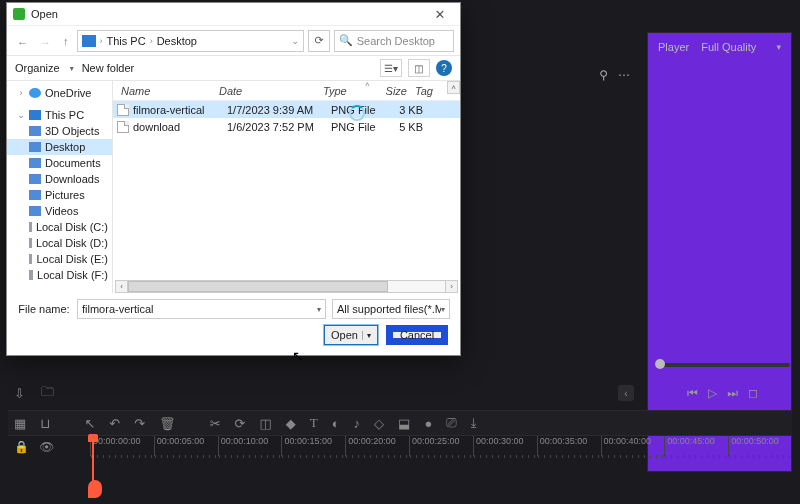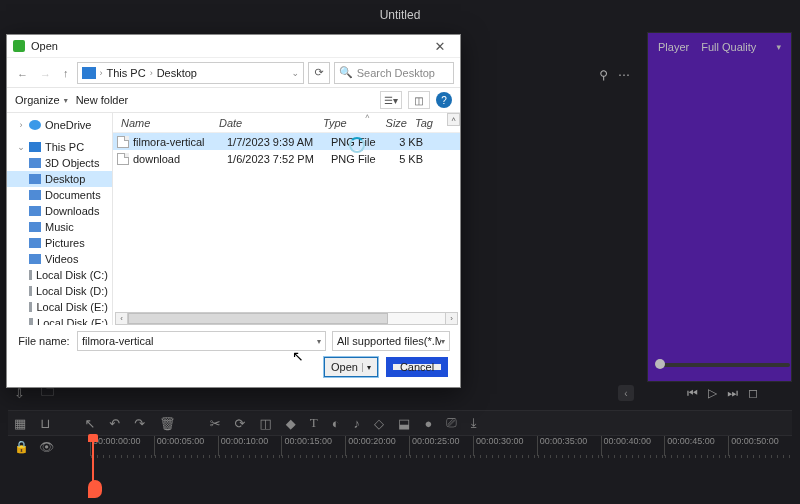--- a/index.html
+++ b/index.html
@@ -1,21 +1,21 @@
 <!DOCTYPE html>
 <html><head>
 <meta charset="utf-8">
 <style>
 * { box-sizing: border-box; margin: 0; padding: 0; font-family: "Segoe UI", Arial, sans-serif; }
 body { width: 800px; height: 504px; background: #1a1a1d; overflow: hidden; position: relative; }
 
 
 .app-bg { position: absolute; inset: 0; background: #1b1b1f; }
 .app-title { position: absolute; top: 0; left: 0; right: 0; height: 30px; color: #ccc; font-size: 12px; text-align: center; line-height: 30px; }
-.player-panel { position: absolute; top: 32px; right: 8px; width: 145px; height: 350px; background: #4c1d95; border: 1px solid #2a2a2e; }
+.player-panel { position: absolute; top: 32px; right: 8px; width: 145px; height: 440px; background: #6d28d9; border: 1px solid #2a2a2e; }
 .player-head { display: flex; gap: 12px; padding: 8px 10px; font-size: 11px; color: #bbb; align-items: center; }
 .player-head .chev { margin-left: auto; color: #aaa; font-size: 9px; }
 .asset-panel { position: absolute; top: 60px; left: 465px; right: 160px; height: 30px; display: flex; align-items: center; justify-content: flex-end; gap: 10px; padding: 0 10px; color: #aaa; font-size: 12px; }
 
 
 .transport { position: absolute; left: 655px; right: 10px; top: 383px; height: 20px; display: flex; gap: 10px; align-items: center; justify-content: center; color: #999; font-size: 12px; }
 .seekbar { position: absolute; left: 655px; right: 10px; top: 363px; height: 4px; background: #333; border-radius: 2px; }
 .seekbar .knob { position:absolute; left:0; top:-4px; width:10px; height:10px; border-radius:50%; background:#bbb;}
 .bottom-icons-row { position: absolute; left: 8px; right: 160px; top: 383px; height: 20px; display: flex; align-items: center; gap: 16px; color: #888; font-size: 13px; padding: 0 6px; }
 .bottom-icons-row .collapse { margin-left: auto; width: 16px; height: 16px; background: #2c2c30; border-radius:3px; display:flex;align-items:center;justify-content:center;font-size:10px;}
@@ -23,35 +23,35 @@
 .tool-row .gap { width: 6px; }
 .ruler { position: absolute; left: 90px; right: 8px; top: 436px; height: 20px; display: flex; color: #888; font-size: 9px; }
 .ruler .tick { flex: 1; border-left: 1px solid #444; padding-left: 2px; position: relative; }
 .ruler .tick::after{content:"";position:absolute;left:0;right:0;bottom:-2px;height:3px;background:repeating-linear-gradient(90deg,#444 0 1px,transparent 1px 6px);}
 .track-head { position: absolute; left: 8px; top: 436px; width: 82px; height: 60px; display:flex; gap:10px; padding:4px 6px; color:#888; font-size:12px; align-items:flex-start;}
 .playhead { position: absolute; top: 436px; left: 92px; width: 2px; height: 60px; background: #ff5a3c; }
 .playhead::before { content:""; position:absolute; top:-2px; left:-4px; width:10px; height:8px; background:#ff5a3c; border-radius:2px 2px 0 0;}
 .blob { position:absolute; top: 480px; left:88px; width:14px; height:18px; background:#ff5a3c; border-radius:7px 7px 7px 0;}
 
 
-.dialog { position: absolute; top: 2px; left: 6px; width: 455px; height: 354px; background: #fff; border: 1px solid #888; box-shadow: 0 6px 24px rgba(0,0,0,.5); display: flex; flex-direction: column; font-size: 11px; color: #222; margin-top: 32px; }
+.dialog { position: absolute; top: 2px; left: 6px; width: 455px; height: 354px; background: #fff; border: 1px solid #888; box-shadow: 0 6px 24px rgba(0,0,0,.5); display: flex; flex-direction: column; font-size: 11px; color: #222; }
 .titlebar { height: 22px; display: flex; align-items: center; padding: 0 6px; }
 .titlebar .ico { width: 12px; height: 12px; background: #3a3; margin-right: 6px; border-radius:2px;}
 .titlebar .close { margin-left: auto; font-size: 13px; color: #555; width:28px; text-align:center; }
 .navrow { height: 30px; display: flex; align-items: center; gap: 4px; padding: 0 6px; border-top:1px solid #eee; }
 .navrow .arrow { color: #777; padding: 2px 4px; }
 .navrow .path { flex: 1; height: 22px; border: 1px solid #ccc; display: flex; align-items: center; padding: 0 4px; gap: 4px; }
 .navrow .path .pc-ico{width:14px;height:12px;background:#2b7cd3;}
 .navrow .path .seg{display:flex;align-items:center;gap:4px;}
 .navrow .path .gt{color:#888;font-size:9px;}
 .navrow .path .dd{margin-left:auto;color:#888;font-size:9px;}
 .navrow .refresh{width:22px;height:22px;border:1px solid #ccc;display:flex;align-items:center;justify-content:center;color:#555;}
 .navrow .search{width:120px;height:22px;border:1px solid #ccc;display:flex;align-items:center;padding:0 4px;gap:4px;color:#888;}
 .toolbar { height: 26px; display:flex; align-items:center; padding:0 8px; gap:8px; border-top:1px solid #e6e6e6; border-bottom:1px solid #e6e6e6;}
-.toolbar .org{display:flex;align-items:center;gap:2px;}
+.toolbar .org{display:flex;align-items:center;gap:8px;}
 .toolbar .right{margin-left:auto;display:flex;align-items:center;gap:6px;color:#555;}
 .toolbar .viewbtn{width:22px;height:18px;border:1px solid #d4d4d4;display:flex;align-items:center;justify-content:center;font-size:10px;}
 .toolbar .help{width:16px;height:16px;border-radius:50%;background:#1a6fb5;color:#fff;display:flex;align-items:center;justify-content:center;font-size:10px;}
 .body { flex:1; display:flex; min-height:0;}
 .tree { width:106px; border-right:1px solid #e6e6e6; overflow:hidden; padding:4px 0;}
 .tree .node{display:flex;align-items:center;gap:4px;padding:2px 4px 2px 10px;white-space:nowrap;}
 .tree .node.sub{padding-left:22px;}
 .tree .node.sel{background:#cde8ff;}
 .tree .ico{width:12px;height:10px;display:inline-block;}
 .ico-cloud{background:#3b99e8;border-radius:50%;}
@@ -231,24 +231,20 @@
       <div class="node sub">
           <span class="ico ico-fold-b"></span>
           <span>Documents</span>
         </div>
       <div class="node sub">
           <span class="ico ico-fold-b"></span>
           <span>Downloads</span>
         </div>
       <div class="node sub">
           <span class="ico ico-fold-b"></span>
-          <span>Music</span>
-        </div>
-      <div class="node sub">
-          <span class="ico ico-fold-b"></span>
           <span>Pictures</span>
         </div>
       <div class="node sub">
           <span class="ico ico-fold-b"></span>
           <span>Videos</span>
         </div>
       <div class="node sub">
           <span class="ico ico-disk"></span>
           <span>Local Disk (C:)</span>
         </div>

